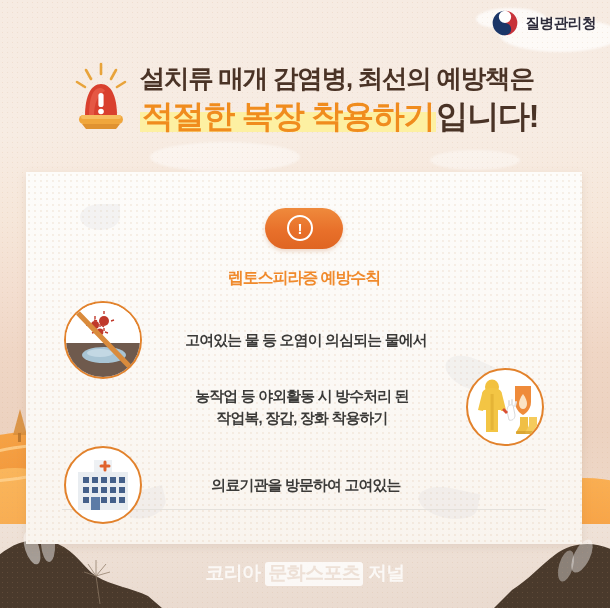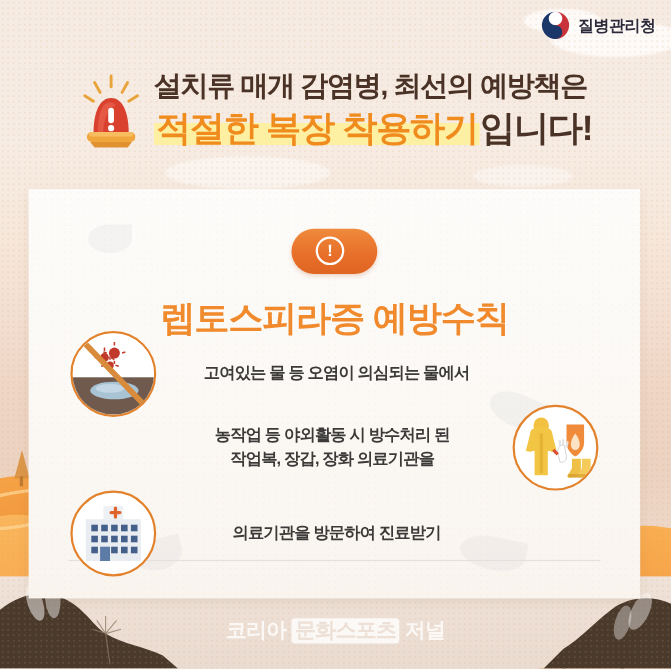--- a/index.html
+++ b/index.html
@@ -153,21 +153,21 @@
 
   
   .title-block {
     position: absolute;
     top: 62px;
     left: 0; right: 0;
     text-align: center;
   }
   .title-row {
     display: flex;
-    align-items: flex-end;
+    align-items: flex-start;
     justify-content: center;
     gap: 10px;
   }
   .siren { width: 58px; height: 72px; flex: 0 0 auto; margin-top: -2px; }
   .title-lines { text-align: left; }
   .title-line-1 {
     font-size: 25.5px;
     font-weight: 800;
     color: #4a3326;
     letter-spacing: -1.2px;
@@ -242,21 +242,21 @@
     letter-spacing: -0.9px;
     white-space: nowrap;
   }
 
   
   .sub-title {
     position: absolute;
     top: 96px;
     left: 0; right: 0;
     text-align: center;
-    font-size: 32px;
+    font-size: 16px;
     font-weight: 800;
     color: #f08a2c;
     letter-spacing: -1.1px;
   }
 
   
   .rule-list {
     position: absolute;
     top: 134px;
     left: 0; right: 0;
@@ -318,20 +318,21 @@
     font-weight: 800;
     letter-spacing: -0.6px;
     color: rgba(255,255,255,0.78);
     white-space: nowrap;
   }
   .watermark .boxed {
     background: rgba(255,255,255,0.80);
     color: rgba(236,222,212,0.95);
     padding: 1px 3px;
     border-radius: 3px;
+    font-family: Liberation Mono, monospace;
   }
 </style>
 </head>
 <body>
 
 <div class="stage">
 
   <div class="scenery">
     <div class="cloud c1"></div>
     <div class="cloud c2"></div>
@@ -449,21 +450,21 @@
         <div class="rule-text">
           <span class="l">고여있는 물 등 오염이 의심되는 물에서</span>
         </div>
         <div class="icon-ph right"></div>
       </div>
 
       <div class="rule-row r2">
         <div class="icon-ph left"></div>
         <div class="rule-text">
           <span class="l">농작업 등 야외활동 시 방수처리 된</span>
-          <span class="l">작업복, 장갑, 장화 의료기관을</span>
+          <span class="l">작업복, 장갑, 장화 착용하기</span>
         </div>
         <div class="rule-icon right">
           <svg viewBox="0 0 74 74" width="74" height="74">
 
             <path d="M47 16 L63 16 L63 32 C63 41 55 45 55 45 C55 45 47 41 47 32 Z" fill="#ef8b3a"></path>
             <path d="M55 24 C58 28 59 31 59 34 C59 37 57 39 55 39 C53 39 51 37 51 34 C51 31 52 28 55 24 Z" fill="#fbe3c4"></path>
 
             <ellipse cx="24" cy="17" rx="7" ry="7.5" fill="#f2c13f"></ellipse>
             <path d="M14 24 C14 20 19 18 24 18 C29 18 34 20 34 24 L34 40 L30 40 L30 62 L18 62 L18 40 L14 40 Z" fill="#f3c544"></path>
             <rect x="22.6" y="24" width="3" height="36" fill="#e0ae31" opacity="0.75"></rect>
@@ -501,21 +502,21 @@
               <rect x="53" y="39" width="6" height="6"></rect>
               <rect x="17" y="49" width="6" height="6"></rect>
               <rect x="35" y="49" width="6" height="6"></rect>
                 <rect x="44" y="49" width="6" height="6"></rect>
               <rect x="53" y="49" width="6" height="6"></rect>
             </g>
             <rect x="25" y="49" width="9" height="13" fill="#5c7ba6"></rect>
           </svg>
         </div>
         <div class="rule-text">
-          <span class="l">의료기관을 방문하여 진료받기</span>
+          <span class="l">의료기관을 방문하여 고여있는</span>
         </div>
         <div class="icon-ph right"></div>
       </div>
 
     </div>
   </div>
 
   <div class="watermark"><span>코리아 </span><span class="boxed">문화스포츠</span><span> 저널</span></div>
 
 </div>

